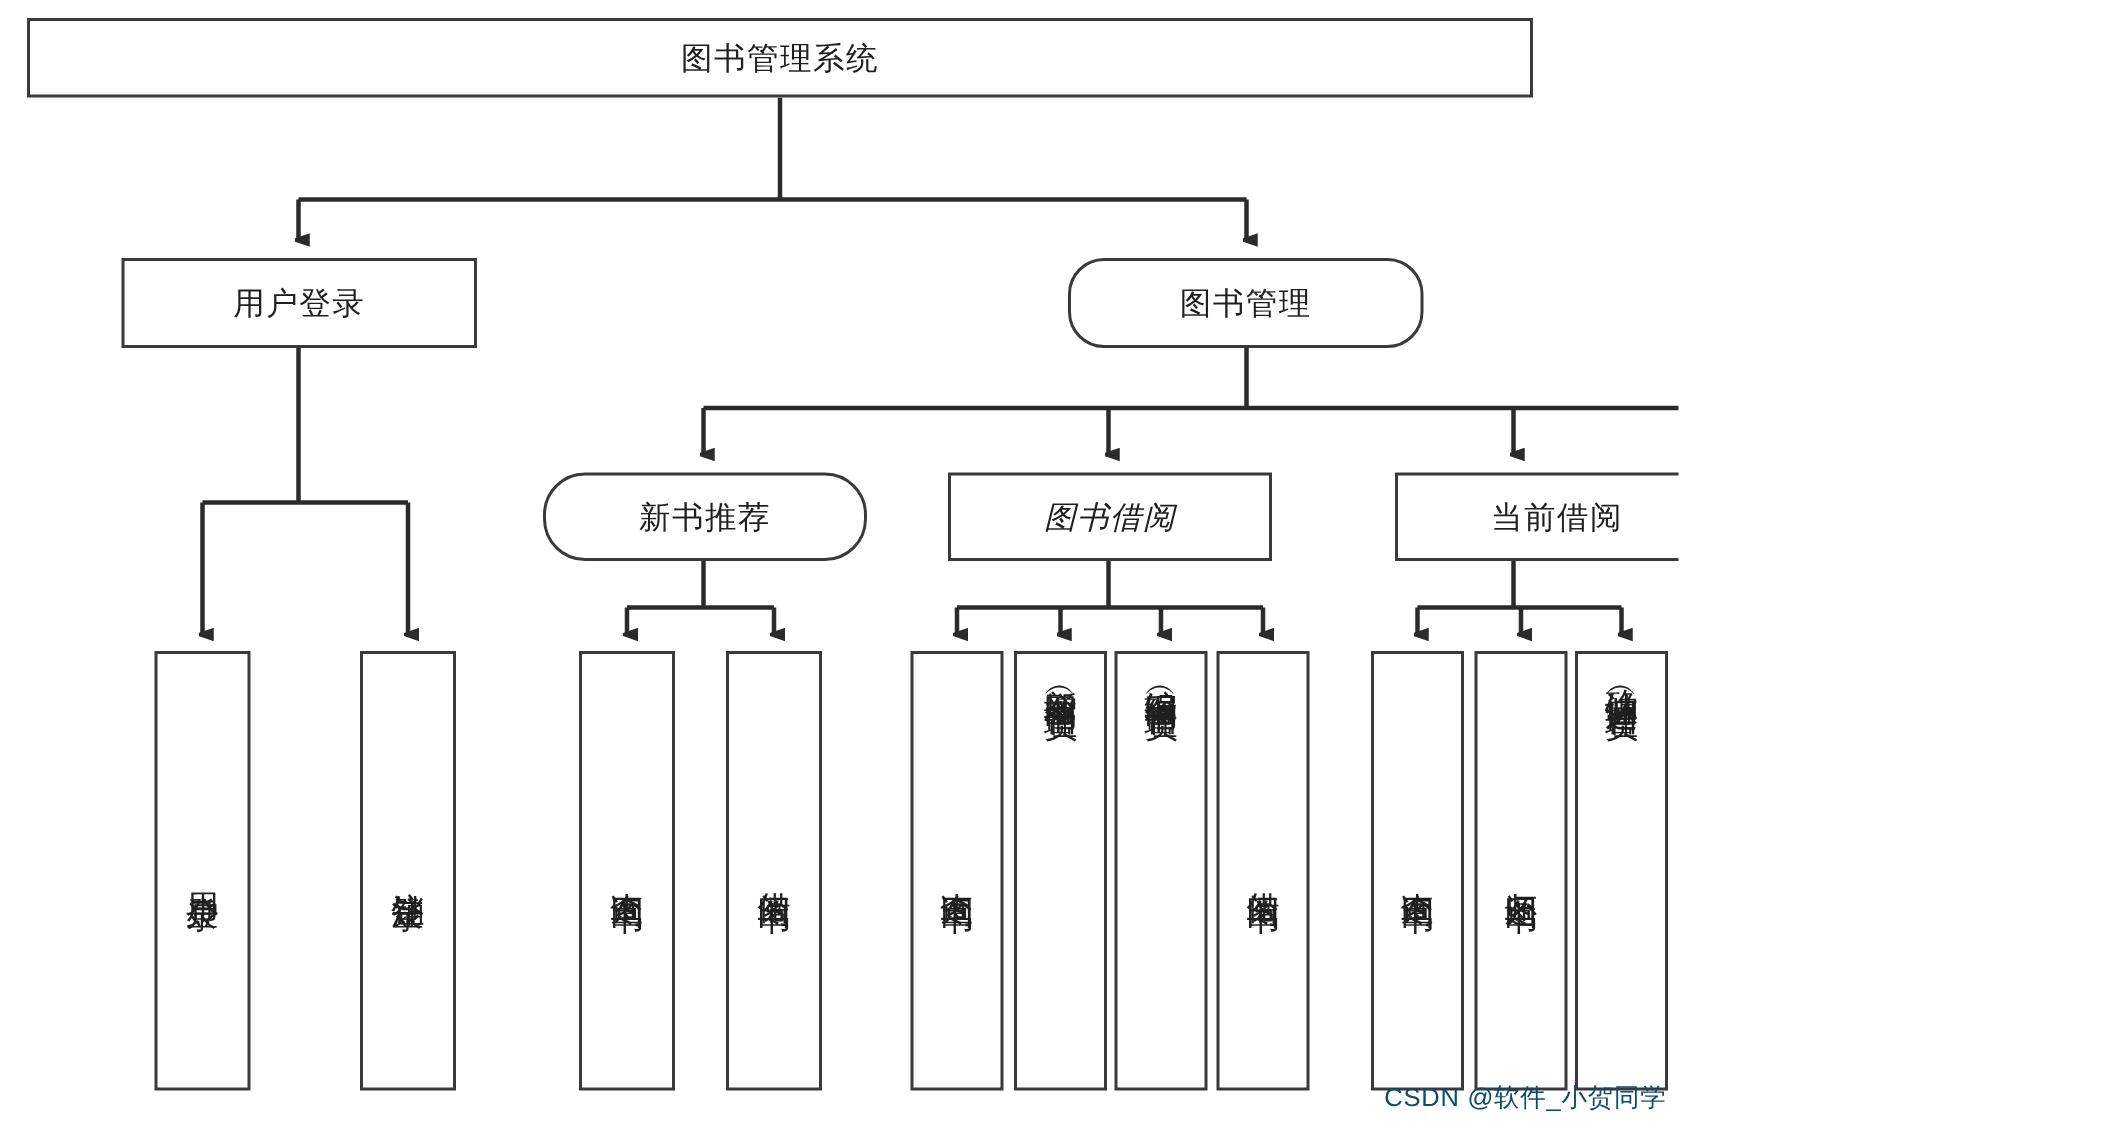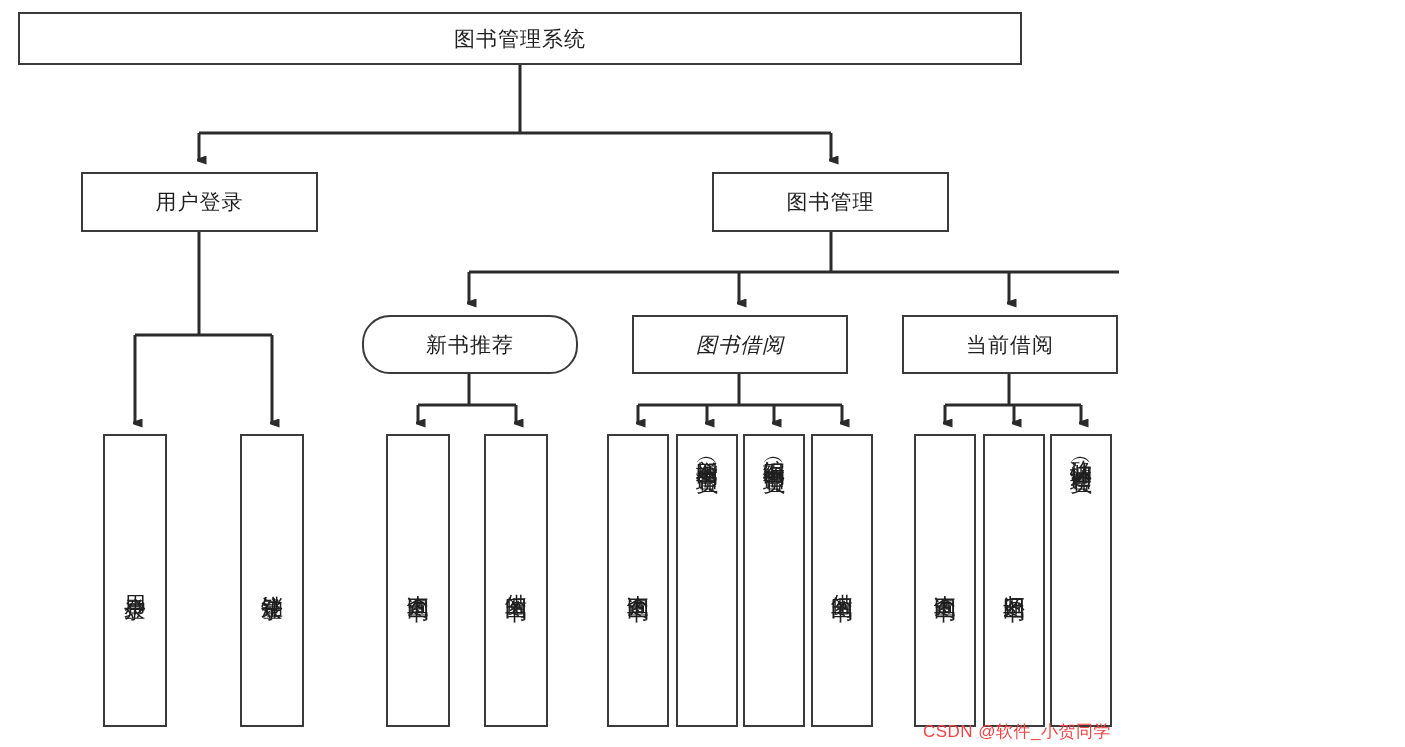--- a/index.html
+++ b/index.html
@@ -53,21 +53,21 @@
   }
   .node-label {
     display: block;
     white-space: pre;
   }
   .watermark {
     position: absolute;
     right: 8px;
     bottom: 4px;
     font-size: 17px;
-    color: #ef4444;
+    color: #0c4a6e;
     letter-spacing: 0.5px;
     white-space: nowrap;
   }
 </style>
 </head>
 <body>
 
 <div id="canvas">
 
   <svg class="edges" viewBox="0 0 1405 747">
@@ -120,31 +120,31 @@
     </g>
   </svg>
 
   <div class="node h" style="left:18px; top:12px; width:1004px; height:53px;">
     <span class="node-label">图书管理系统</span>
   </div>
 
   <div class="node h" style="left:81px; top:172px; width:237px; height:60px;">
     <span class="node-label">用户登录</span>
   </div>
-  <div class="node h" style="left:712px; top:172px; width:237px; height:60px;">
+  <div class="node h" style="left:712px; top:172px; width:237px; height:60px;border-radius:24px;">
     <span class="node-label">图书管理</span>
   </div>
 
   <div class="node h" style="left:362px; top:315px; width:216px; height:59px;border-radius:28px;">
     <span class="node-label">新书推荐</span>
   </div>
   <div class="node h" style="left:632px; top:315px; width:216px; height:59px;font-style:italic;">
     <span class="node-label">图书借阅</span>
   </div>
-  <div class="node h" style="left:902px; top:315px; width:216px; height:59px;">
+  <div class="node h" style="left:930px; top:315px; width:216px; height:59px;">
     <span class="node-label">当前借阅</span>
   </div>
 
   <div class="node v" style="left:103px; top:434px; width:64px; height:293px;">
     <span class="node-label">用户登录</span>
   </div>
   <div class="node v" style="left:240px; top:434px; width:64px; height:293px;">
     <span class="node-label">注销登录</span>
   </div>
 

